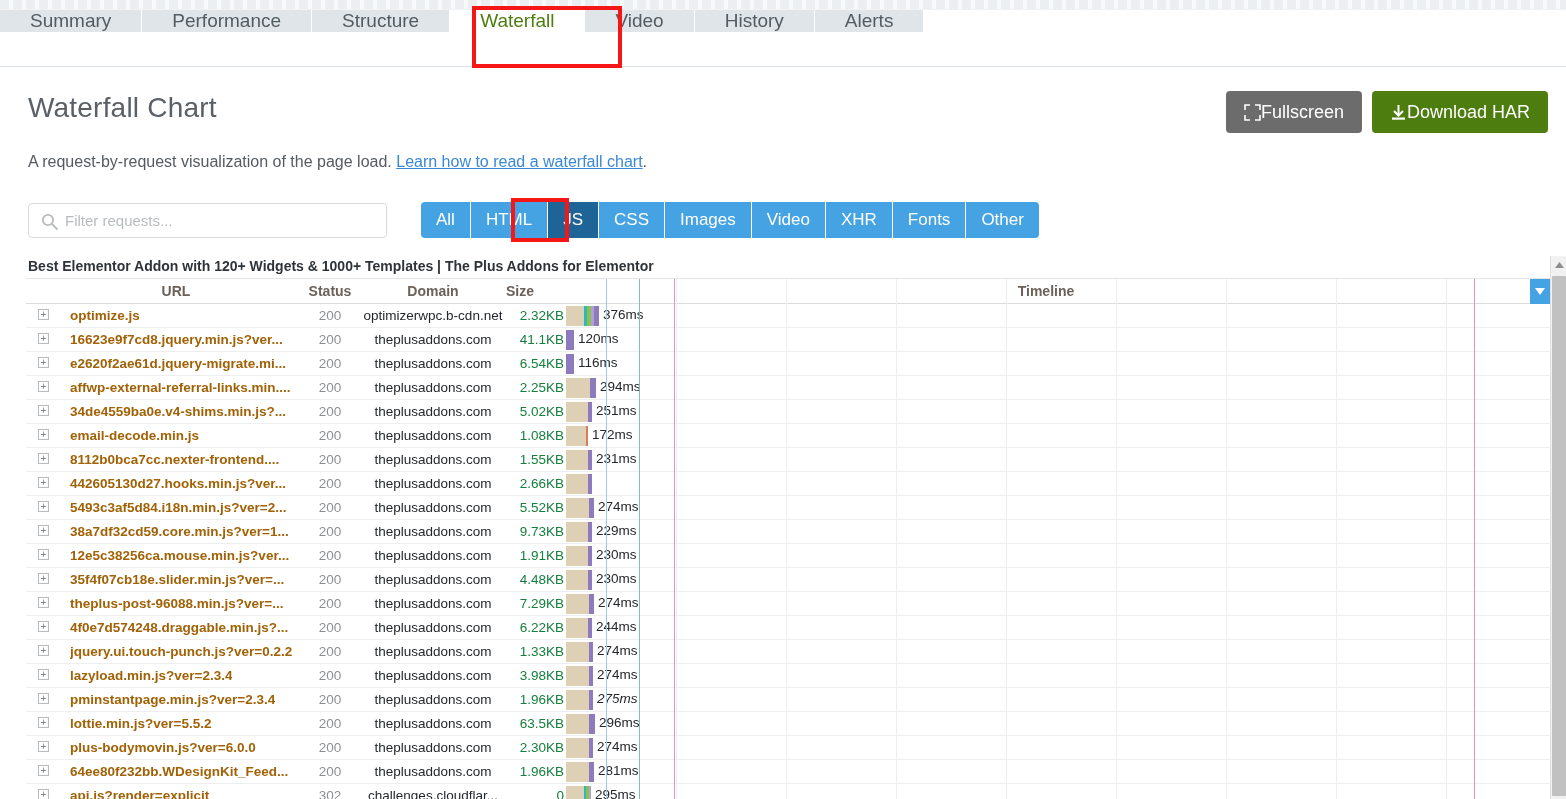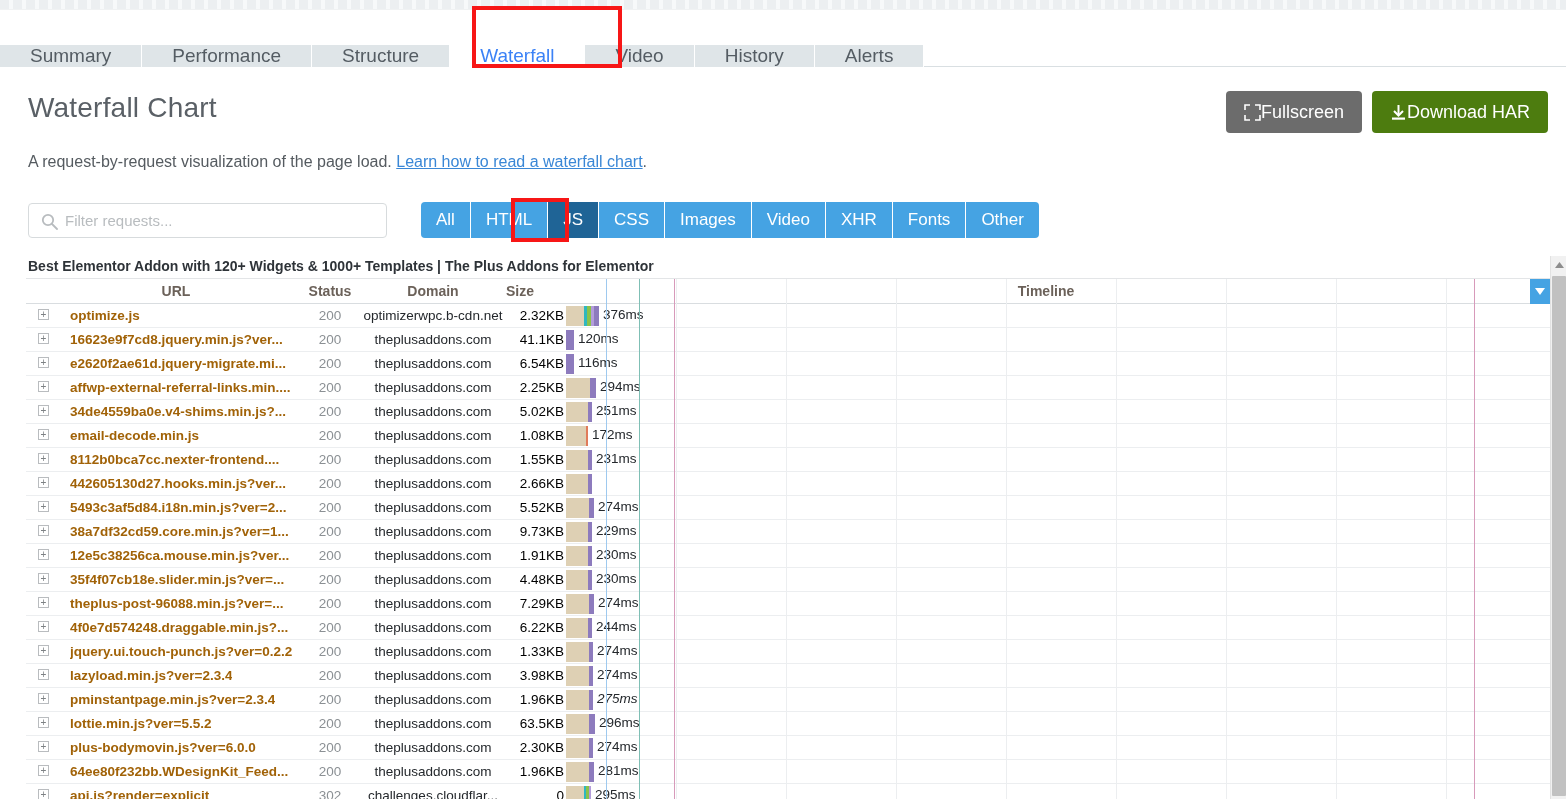--- a/index.html
+++ b/index.html
@@ -22,42 +22,42 @@
         #eceff1 0px, #eceff1 9px, #f7f9fa 9px, #f7f9fa 13px);
     border-bottom: 1px solid #f0f2f3;
   }
 
   
   .tabbar {
     position: absolute; top: 10px; left: 0;
     width: 1566px; height: 57px;
     background: #ffffff;
     display: flex;
-    align-items: flex-end;
+    align-items: flex-start;
   }
   .tabbar::after {
     content: "";
     position: absolute; left: 0; right: 0; bottom: 0;
     height: 1px; background: #d9dfe2;
   }
   .tab {
     position: relative;
     display: flex; align-items: center; justify-content: center;
     padding: 0 30px;
     font-size: 19px;
     color: #545c63;
     background: #dfe5e8;
     border-right: 1px solid #ffffff;
     cursor: pointer;
     white-space: nowrap;
     z-index: 1;
   }
   .tab.active {
     background: #ffffff;
-    color: #3b82f6;
+    color: #4d7c0f;
     z-index: 3;
   }
   .tab-filler {
     flex: 1 1 auto;
     background: #ffffff;
   }
   .tab-annotation {
     position: absolute;
     top: 6px; left: 472px;
     width: 150px; height: 62px;
@@ -200,21 +200,21 @@
   .c-expand {
     left: 12px; top: 5px;
     width: 11px; height: 11px;
     border: 1px solid #b9bcbf;
     color: #7d8184; font-size: 10px; line-height: 9px;
     text-align: center; cursor: pointer; background: #fff;
   }
   .c-url    { left: 44px; max-width: 228px; font-weight: bold; color: #a16207; }
   .c-status { left: 258px; width: 92px; text-align: center; color: #8b9094; }
   .c-domain { left: 332px; width: 150px; text-align: center; color: #24282c; }
-  .c-size   { left: 444px; width: 94px; text-align: right; color: #000000; }
+  .c-size   { left: 444px; width: 94px; text-align: right; color: #15803d; }
 
   .timeline-cell {
     position: absolute; left: 540px; top: 0;
     width: 984px; height: 24px;
     overflow: hidden;
   }
   .seg { position: absolute; top: 2px; height: 20px; }
   .ms-label {
     position: absolute; top: 3px;
     font-size: 13.5px; color: #24282c; white-space: nowrap;

